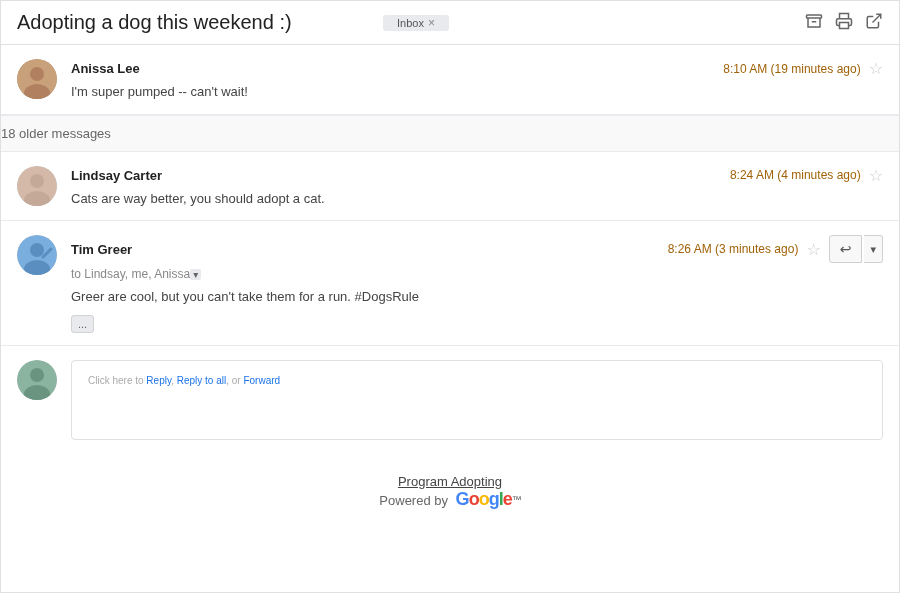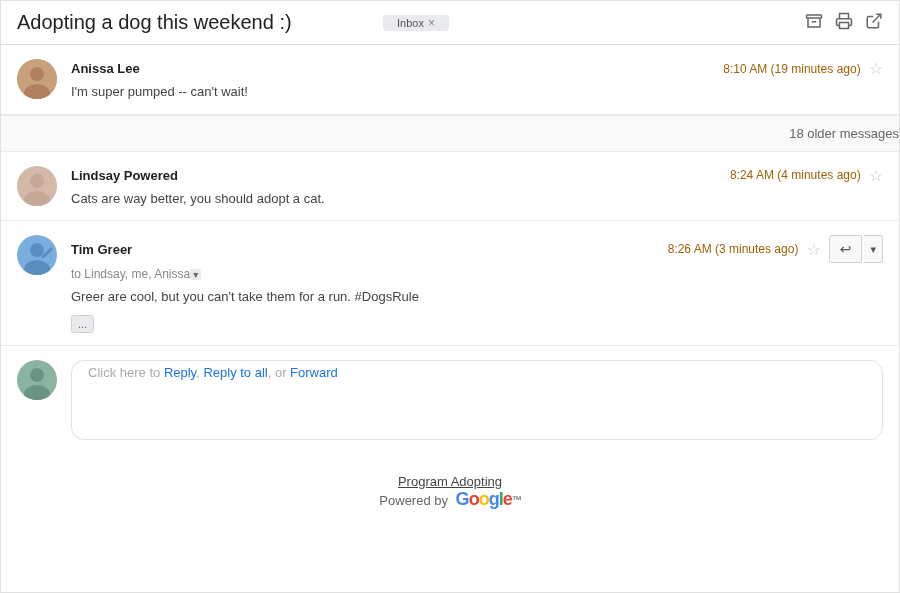--- a/index.html
+++ b/index.html
@@ -167,41 +167,41 @@
       border: 1px solid #d0d0d0;
       border-left: none;
       border-radius: 0 3px 3px 0;
       padding: 5px 6px;
       cursor: pointer;
       font-size: 11px;
       color: #555;
     }
     
     .older-messages {
-      text-align: right;
+      text-align: left;
       padding: 10px 0;
       font-size: 13px;
       color: #666;
       border-bottom: 1px solid #e8eaed;
       border-top: 1px solid #e8eaed;
       background: #f9f9f9;
     }
     
     .reply-box-row {
       display: flex;
       padding: 14px 16px;
       border-top: 1px solid #e8eaed;
     }
     .reply-box {
       flex: 1;
       border: 1px solid #e0e0e0;
-      border-radius: 13px;
-      padding: 4px 16px;
+      border-radius: 4px;
+      padding: 14px 16px;
       min-height: 80px;
-      font-size: 13px;
+      font-size: 10px;
       color: #aaa;
       cursor: text;
     }
     .reply-box a {
       color: #1a73e8;
       text-decoration: none;
     }
     
     .footer {
       text-align: center;
@@ -303,21 +303,21 @@
     <div class="message-row">
       <div class="avatar">
         <svg viewBox="0 0 40 40" width="40" height="40">
           <circle cx="20" cy="20" r="20" fill="#d4b8a8"></circle>
           <circle cx="20" cy="15" r="7" fill="#c4a898"></circle>
           <ellipse cx="20" cy="34" rx="13" ry="9" fill="#c4a898"></ellipse>
         </svg>
       </div>
       <div class="message-content">
         <div class="message-top">
-          <span class="sender-name">Lindsay Powered</span>
+          <span class="sender-name">Lindsay Carter</span>
           <div class="message-meta">
             <span class="timestamp">8:24 AM (4 minutes ago)</span>
             <span class="star-icon">☆</span>
           </div>
         </div>
         <div class="message-body">Cats are way better, you should adopt a cat.</div>
       </div>
     </div>
 
     <div class="message-row">

